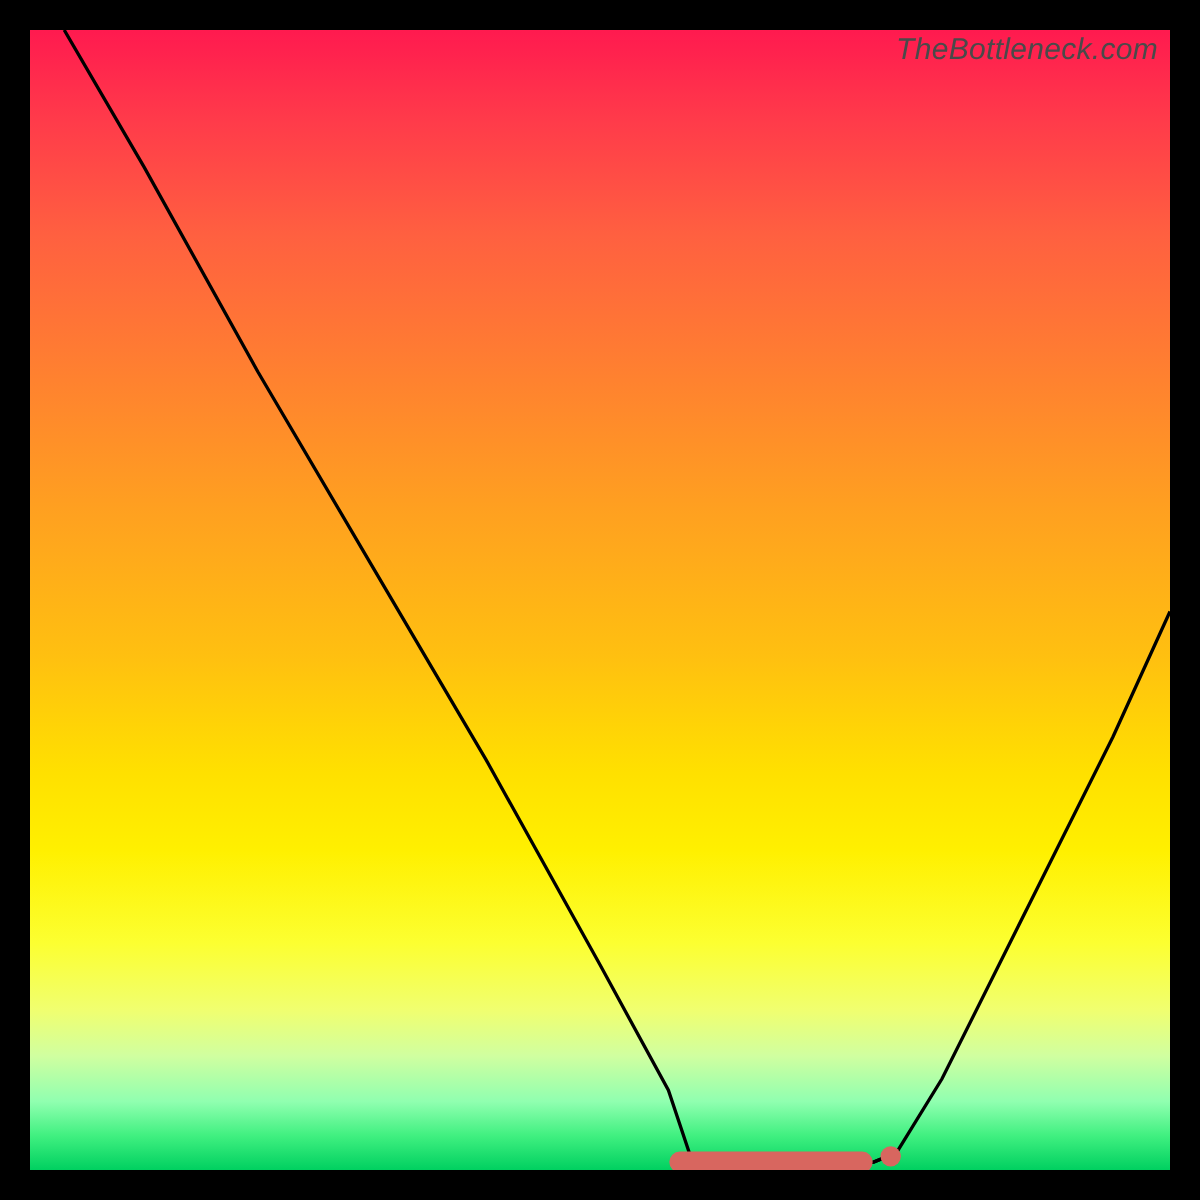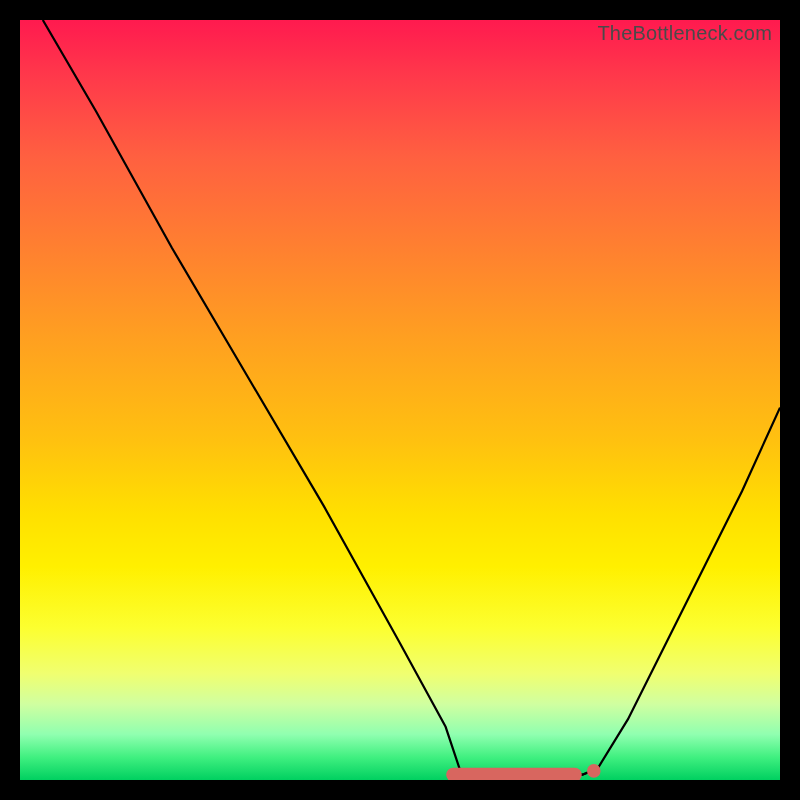--- a/index.html
+++ b/index.html
@@ -35,20 +35,21 @@
     );
   }
   .watermark {
     position: absolute;
     top: 2px;
     right: 8px;
     font-size: 20px;
     font-weight: 500;
     color: #4a4a4a;
     letter-spacing: 0.2px;
+    font-style: italic;
   }
   svg.curve {
     position: absolute;
     left: 0;
     top: 0;
     width: 760px;
     height: 760px;
   }
   .dot {
     fill: #d8665f;

